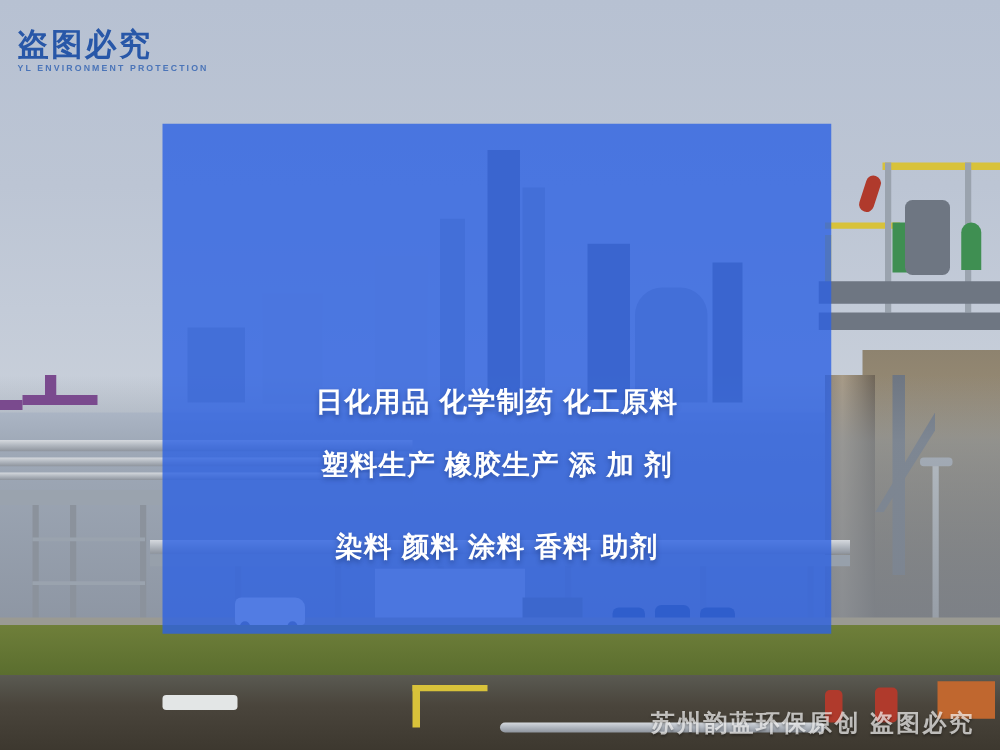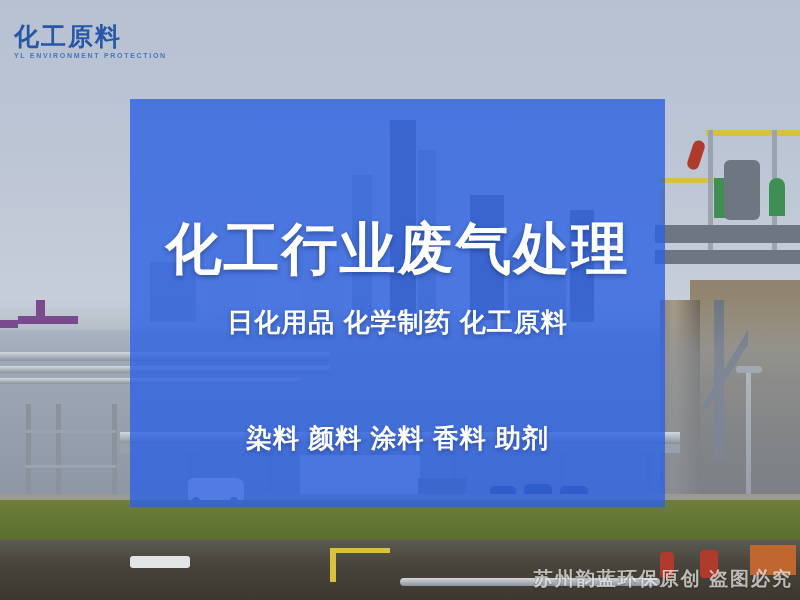--- a/index.html
+++ b/index.html
@@ -106,21 +106,21 @@
     font-weight: bold;
     color: #ffffff;
     letter-spacing: 2px;
     text-shadow: 0 2px 5px rgba(10,30,80,0.45);
   }
   .subline {
     position: absolute;
     left: 0;
     width: 535px;
     text-align: center;
-    font-size: 26px;
+    font-size: 22px;
     line-height: 30px;
     font-weight: bold;
     color: #ffffff;
     letter-spacing: 1px;
     text-shadow: 0 2px 4px rgba(10,30,80,0.40);
   }
   .subline.l1 { top: 208px; }
   .subline.l2 { top: 258px; }
   .subline.l3 { top: 324px; }
 
@@ -187,21 +187,21 @@
     font-size: 7px;
     color: #4a74b8;
     letter-spacing: 1.7px;
     line-height: 11px;
     font-weight: bold;
   }
 
   
   .watermark {
     position: absolute;
-    right: 7px;
+    right: 20px;
     bottom: 8px;
     font-size: 19px;
     font-weight: bold;
     color: rgba(255,255,255,0.68);
     letter-spacing: 2px;
     white-space: nowrap;
     text-shadow: 0 1px 2px rgba(0,0,0,0.35);
   }
 </style>
 </head>
@@ -286,27 +286,27 @@
     <div class="struct yellow" style="left:330px;top:548px;width:60px;height:5px;"></div>
     <div class="struct red" style="left:660px;top:552px;width:14px;height:26px;border-radius:4px;"></div>
     <div class="struct red" style="left:700px;top:550px;width:18px;height:28px;border-radius:4px;"></div>
     <div class="struct" style="left:750px;top:545px;width:46px;height:30px;background:#c0672f;"></div>
     <div class="pipe" style="left:400px;top:578px;width:260px;height:8px;border-radius:4px;"></div>
   </div>
 
   <div class="overlay"></div>
 
   <div class="textblock">
-    <div class="headline">化工行业废气处理</div>
     <div class="subline l1">日化用品 化学制药 化工原料</div>
+    <div class="subline l2">塑料生产 橡胶生产 添 加 剂</div>
     <div class="subline l3">染料 颜料 涂料 香料 助剂</div>
   </div>
 
   <div class="logo">
     <div class="logotext">
-      <div class="logo-cn">化工原料</div>
+      <div class="logo-cn">盗图必究</div>
       <div class="logo-en">YL ENVIRONMENT PROTECTION</div>
     </div>
   </div>
 
   <div class="watermark">苏州韵蓝环保原创 盗图必究</div>
 
 </div>
 
 </body></html>

